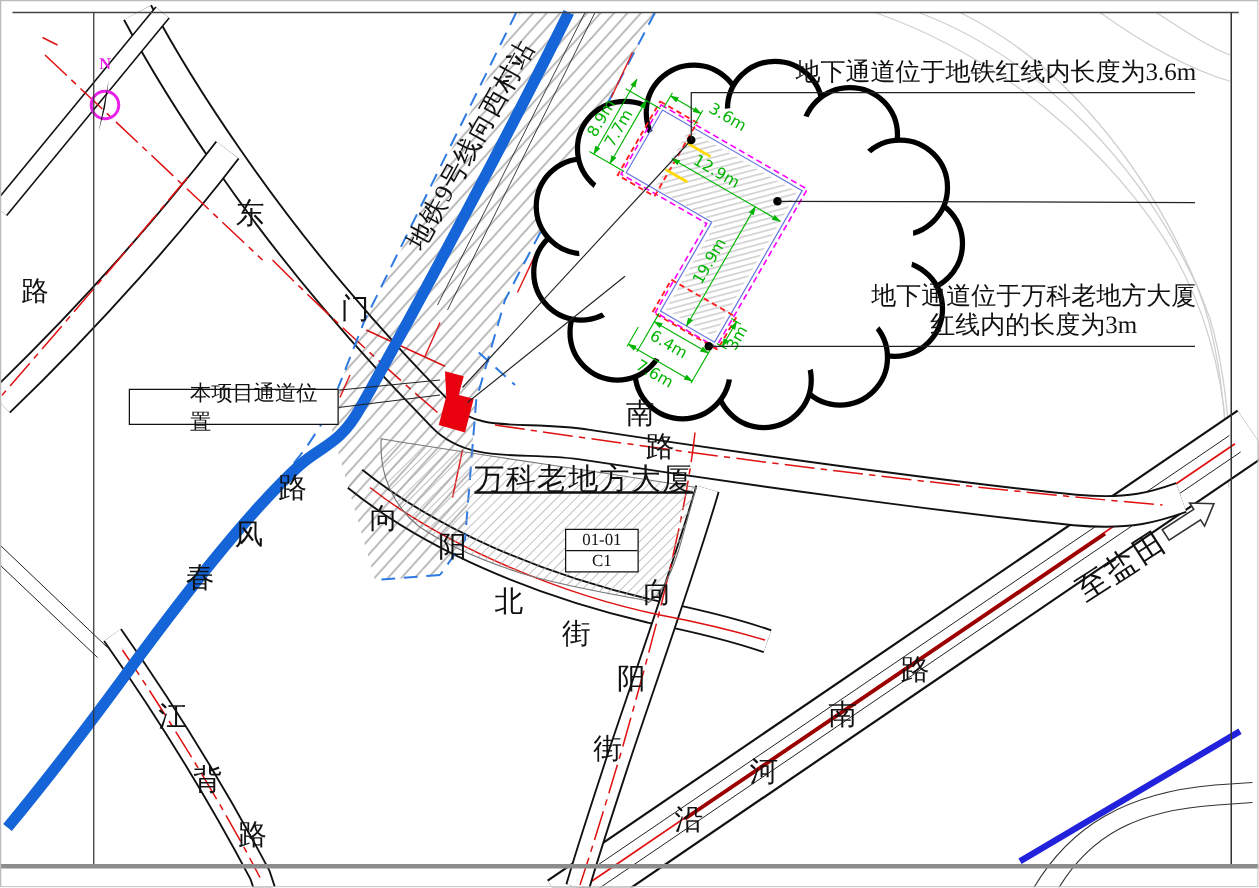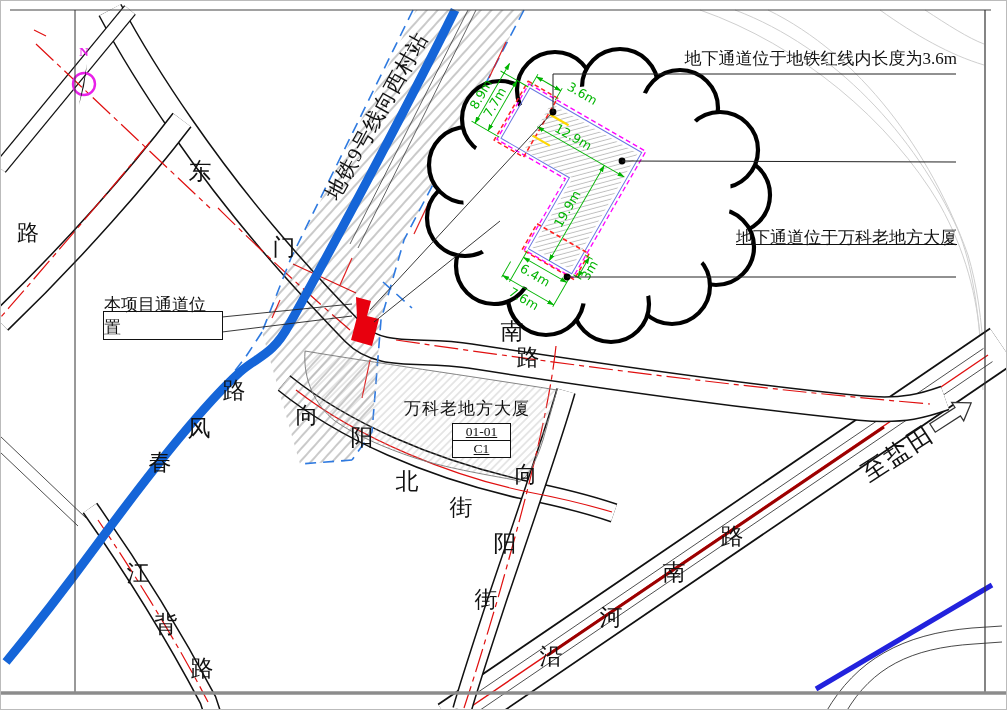--- a/index.html
+++ b/index.html
@@ -1,27 +1,27 @@
 <!DOCTYPE html>
 <html><head>
 <meta charset="utf-8">
 <style>
   html,body{margin:0;padding:0;background:#fff;}
   #canvas{position:relative;width:1007px;height:710px;background:#fff;overflow:hidden;
           font-family:"Liberation Serif","DejaVu Serif",serif;color:#111;}
   #linework{position:absolute;left:0;top:0;}
   .lbl{position:absolute;transform:translate(-50%,-50%);white-space:nowrap;line-height:1;}
   .road{font-size:23px;color:#111;}
-  .ann{position:absolute;right:50px;text-align:center;font-size:17px;line-height:23px;white-space:nowrap;margin-left:32px;}
+  .ann{position:absolute;right:50px;text-align:center;font-size:20px;line-height:23px;white-space:nowrap;margin-left:32px;}
   .dimtxt{font-size:12.5px;fill:#00b400;font-family:"DejaVu Sans",sans-serif;}
   #passage-box{position:absolute;left:103px;top:311px;width:118px;height:27px;border:1.2px solid #111;
-               background:#fff;display:flex;align-items:flex-end;justify-content:center;font-size:17px;}
+               background:#fff;display:flex;align-items:center;justify-content:center;font-size:17px;padding-left:48px;}
   #parcel-box{position:absolute;left:452px;top:423px;width:57px;background:#fff;border:1px solid #111;
               text-align:center;font-size:13.5px;line-height:16px;}
-  #parcel-box .cell{border-top:1px solid #111;text-decoration:underline;}
+  #parcel-box .cell{border-top:1px solid #111;}
   #parcel-box .cell:first-child{border-top:none;}
   .mag{color:#e820e8;}
 </style>
 </head>
 <body>
 
 <div id="canvas">
 
 <svg id="linework" width="1007" height="710" viewBox="0 0 1007 710">
   <defs>
@@ -242,33 +242,34 @@
 <span class="lbl road" style="left:505px;top:543px;">阳</span>
 <span class="lbl road" style="left:486px;top:599px;">街</span>
 
 <span class="lbl road" style="left:551px;top:656px;">沿</span>
 <span class="lbl road" style="left:611px;top:617px;">河</span>
 <span class="lbl road" style="left:674px;top:572px;">南</span>
 <span class="lbl road" style="left:732px;top:536px;">路</span>
 
 <span class="lbl" style="left:898px;top:453px;font-size:25px;transform:translate(-50%,-50%) rotate(-33deg);letter-spacing:2px;">至盐田</span>
 
-<span class="lbl" style="left:467px;top:408px;font-size:17px;letter-spacing:1px;">万科老地方大厦</span>
+<span class="lbl" style="left:467px;top:384px;font-size:24px;letter-spacing:1px;text-decoration:underline;">万科老地方大厦</span>
 
 <div id="parcel-box">
   <div class="cell">01-01</div>
   <div class="cell">C1</div>
 </div>
 
 <div id="passage-box">
   <span>本项目通道位置</span>
 </div>
 
 <div class="ann" style="top:47px;">
   <div>地下通道位于地铁红线内长度为3.6m</div>
 </div>
 <div class="ann" style="top:113px;">
 </div>
-<div class="ann" style="top:226px;text-decoration:underline;">
+<div class="ann" style="top:226px;">
   <div>地下通道位于万科老地方大厦</div>
+  <div>红线内的长度为3m</div>
 </div>
 
 </div>
 
 </body></html>

